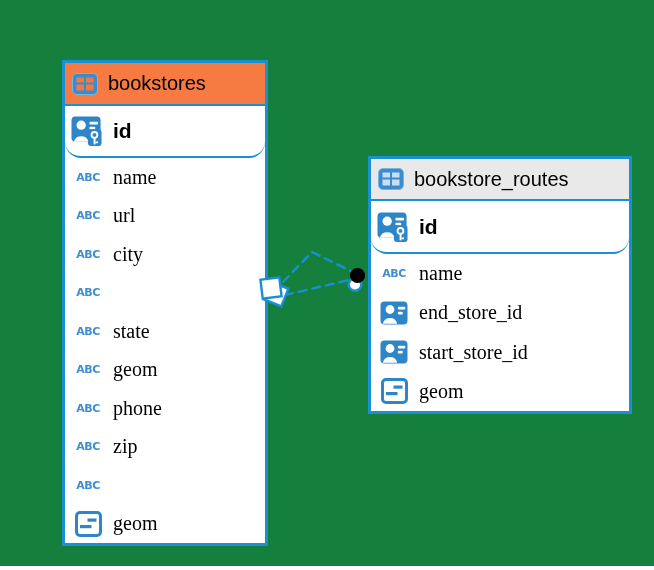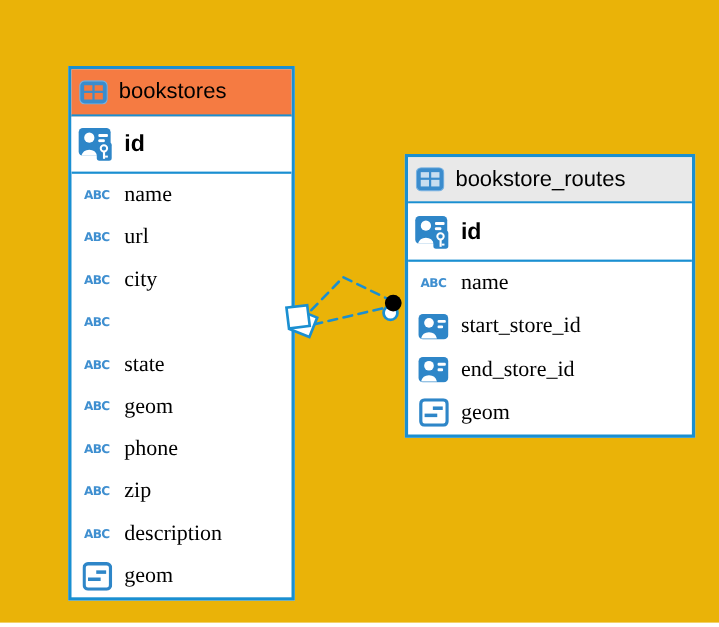--- a/index.html
+++ b/index.html
@@ -5,31 +5,31 @@
   html, body {
     margin: 0; padding: 0;
     width: 654px; height: 570px;
     background: #ffffff;
     font-family: "Liberation Sans", sans-serif;
     overflow: hidden;
   }
   #canvas {
     position: relative;
     width: 654px; height: 566px;
-    background: #eab308;
+    background: #15803d;
   }
   .dbtable {
     position: absolute;
     background: #ffffff;
     border: 3px solid var(--accent, #1a8fd1);
     box-sizing: border-box;
     z-index: 1;
   }
   #table-0 { left: 62px; top: 60px; width: 206px; height: 486px; }
-  #table-1 { left: 368px; top: 140px; width: 264px; height: 258px; }
+  #table-1 { left: 368px; top: 156px; width: 264px; height: 258px; }
 
   .tbl-header {
     display: flex; align-items: center;
     gap: 10px;
     padding-left: 7px;
     background: var(--header-bg, #e9e9e9);
     border-bottom: 2px solid var(--accent, #1a8fd1);
     box-sizing: border-box;
   }
   #table-0 .tbl-header { height: 43px; }
@@ -41,20 +41,21 @@
     white-space: nowrap;
   }
 
   .pk-row {
     display: flex; align-items: center;
     gap: 10px;
     padding-left: 6px;
     border-bottom: 2px solid var(--accent, #1a8fd1);
     box-sizing: border-box;
     background: #ffffff;
+    border-radius: 16px;
   }
   #table-0 .pk-row { height: 52px; }
   #table-1 .pk-row { height: 53px; }
 
   .pk-label {
     font-size: 21px;
     font-weight: 700;
     color: #000000;
   }
 
@@ -167,21 +168,20 @@
         <span class="f-label">phone</span>
       </div>
 
       <div class="frow">
         <span class="f-icon text-icon">ABC</span>
         <span class="f-label">zip</span>
       </div>
 
       <div class="frow">
         <span class="f-icon text-icon">ABC</span>
-        <span class="f-label">description</span>
       </div>
 
       <div class="frow">
         <span class="f-icon geometry-icon">
             <svg width="27" height="26" viewBox="0 0 27 26" xmlns="http://www.w3.org/2000/svg">
               <rect x="1.5" y="1.5" width="24" height="23" rx="3.5" fill="#ffffff" stroke="#2e86c8" stroke-width="3"></rect>
               <rect x="12.5" y="7.5" width="9" height="3.2" fill="#2e86c8"></rect>
               <rect x="5" y="14" width="11.5" height="3.2" fill="#2e86c8"></rect>
             </svg>
           </span>
@@ -229,34 +229,34 @@
       <div class="frow">
         <span class="f-icon reference-icon">
             <svg width="28" height="24" viewBox="0 0 28 24" xmlns="http://www.w3.org/2000/svg">
               <rect x="0.5" y="0.5" width="27" height="23" rx="4" fill="#2e86c8"></rect>
               <circle cx="10" cy="8.5" r="4.4" fill="#ffffff"></circle>
               <path d="M2.8 22.8 a7.4 7.4 0 0 1 14.4 0 Z" fill="#ffffff"></path>
               <rect x="17.8" y="5.8" width="7.5" height="2.7" rx="1" fill="#ffffff"></rect>
               <rect x="17.8" y="10.8" width="5" height="2.7" rx="1" fill="#ffffff"></rect>
             </svg>
           </span>
-        <span class="f-label">start_store_id</span>
+        <span class="f-label">end_store_id</span>
       </div>
 
       <div class="frow">
         <span class="f-icon reference-icon">
             <svg width="28" height="24" viewBox="0 0 28 24" xmlns="http://www.w3.org/2000/svg">
               <rect x="0.5" y="0.5" width="27" height="23" rx="4" fill="#2e86c8"></rect>
               <circle cx="10" cy="8.5" r="4.4" fill="#ffffff"></circle>
               <path d="M2.8 22.8 a7.4 7.4 0 0 1 14.4 0 Z" fill="#ffffff"></path>
               <rect x="17.8" y="5.8" width="7.5" height="2.7" rx="1" fill="#ffffff"></rect>
               <rect x="17.8" y="10.8" width="5" height="2.7" rx="1" fill="#ffffff"></rect>
             </svg>
           </span>
-        <span class="f-label">end_store_id</span>
+        <span class="f-label">start_store_id</span>
       </div>
 
       <div class="frow">
         <span class="f-icon geometry-icon">
             <svg width="27" height="26" viewBox="0 0 27 26" xmlns="http://www.w3.org/2000/svg">
               <rect x="1.5" y="1.5" width="24" height="23" rx="3.5" fill="#ffffff" stroke="#2e86c8" stroke-width="3"></rect>
               <rect x="12.5" y="7.5" width="9" height="3.2" fill="#2e86c8"></rect>
               <rect x="5" y="14" width="11.5" height="3.2" fill="#2e86c8"></rect>
             </svg>
           </span>

